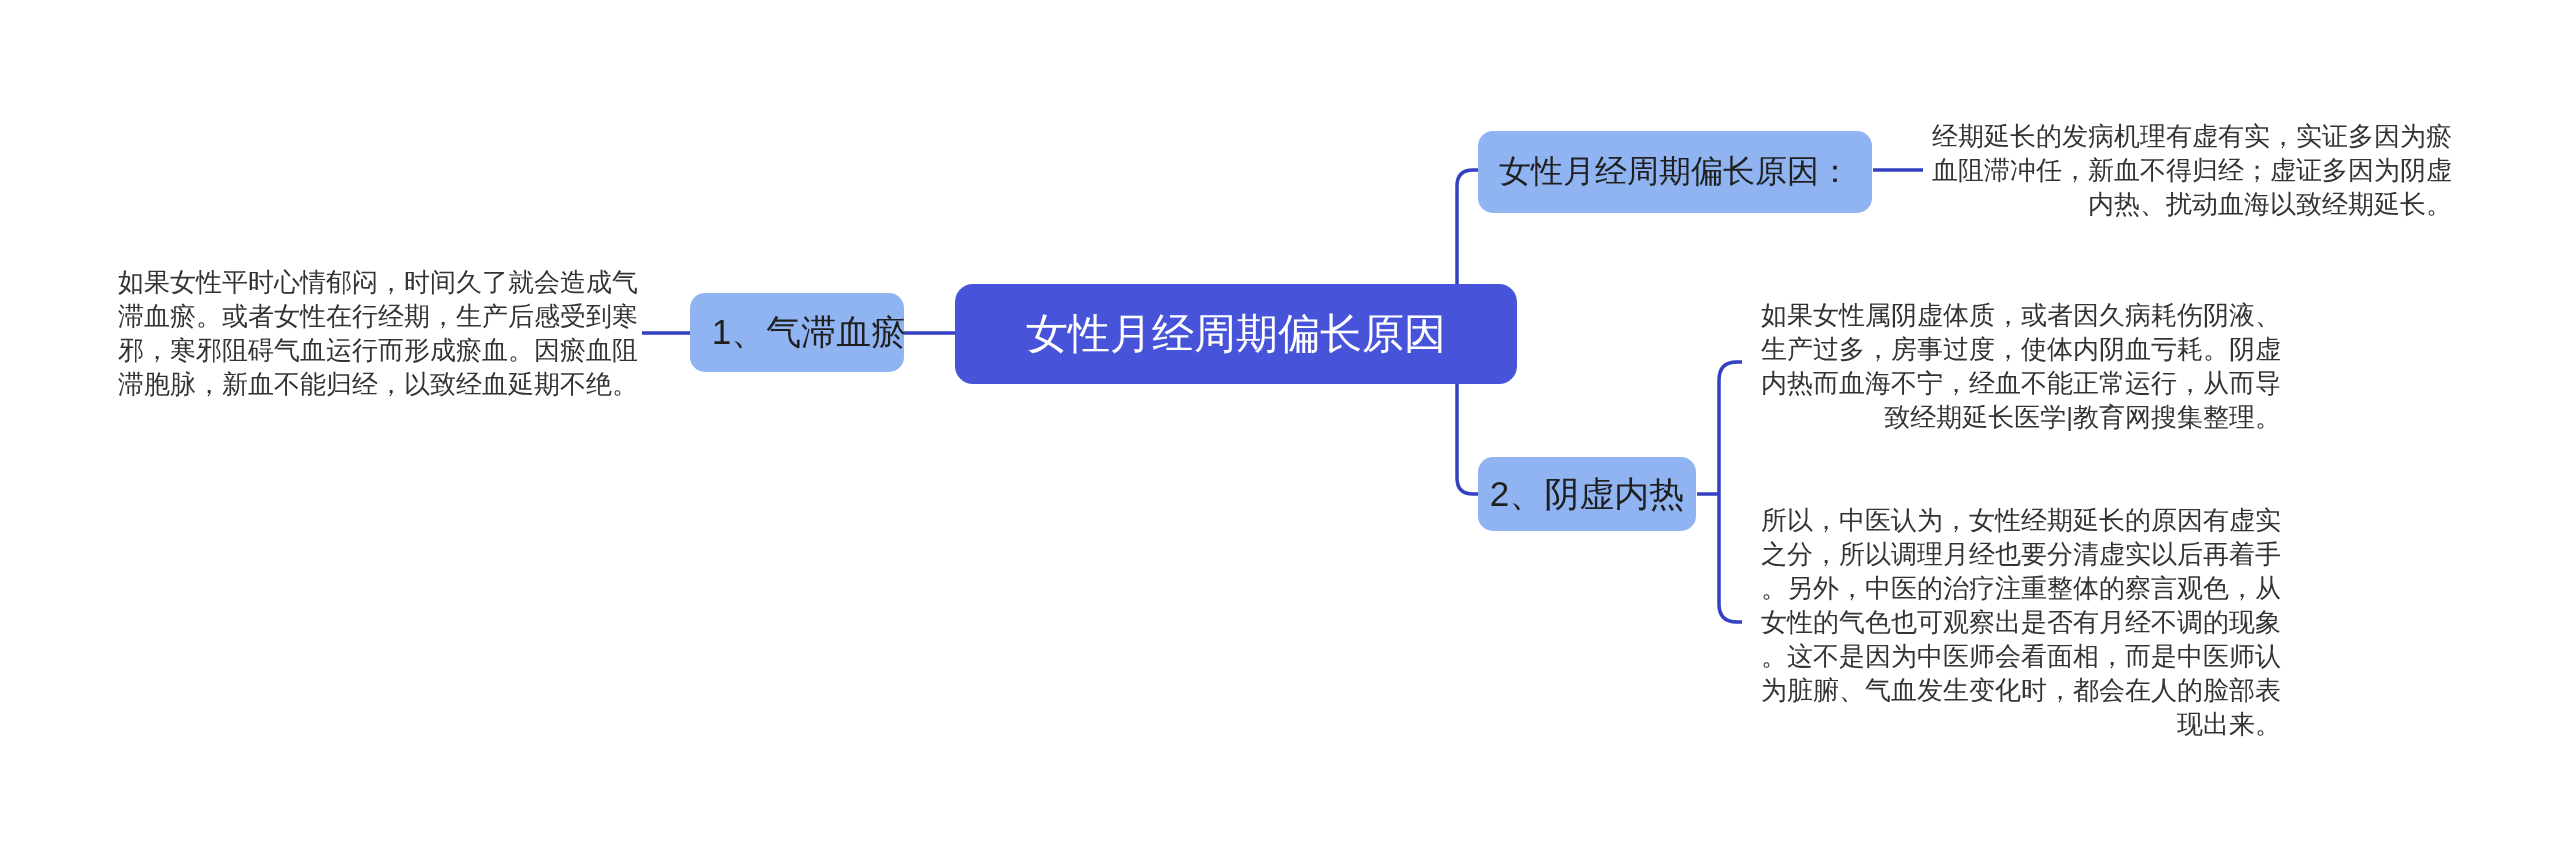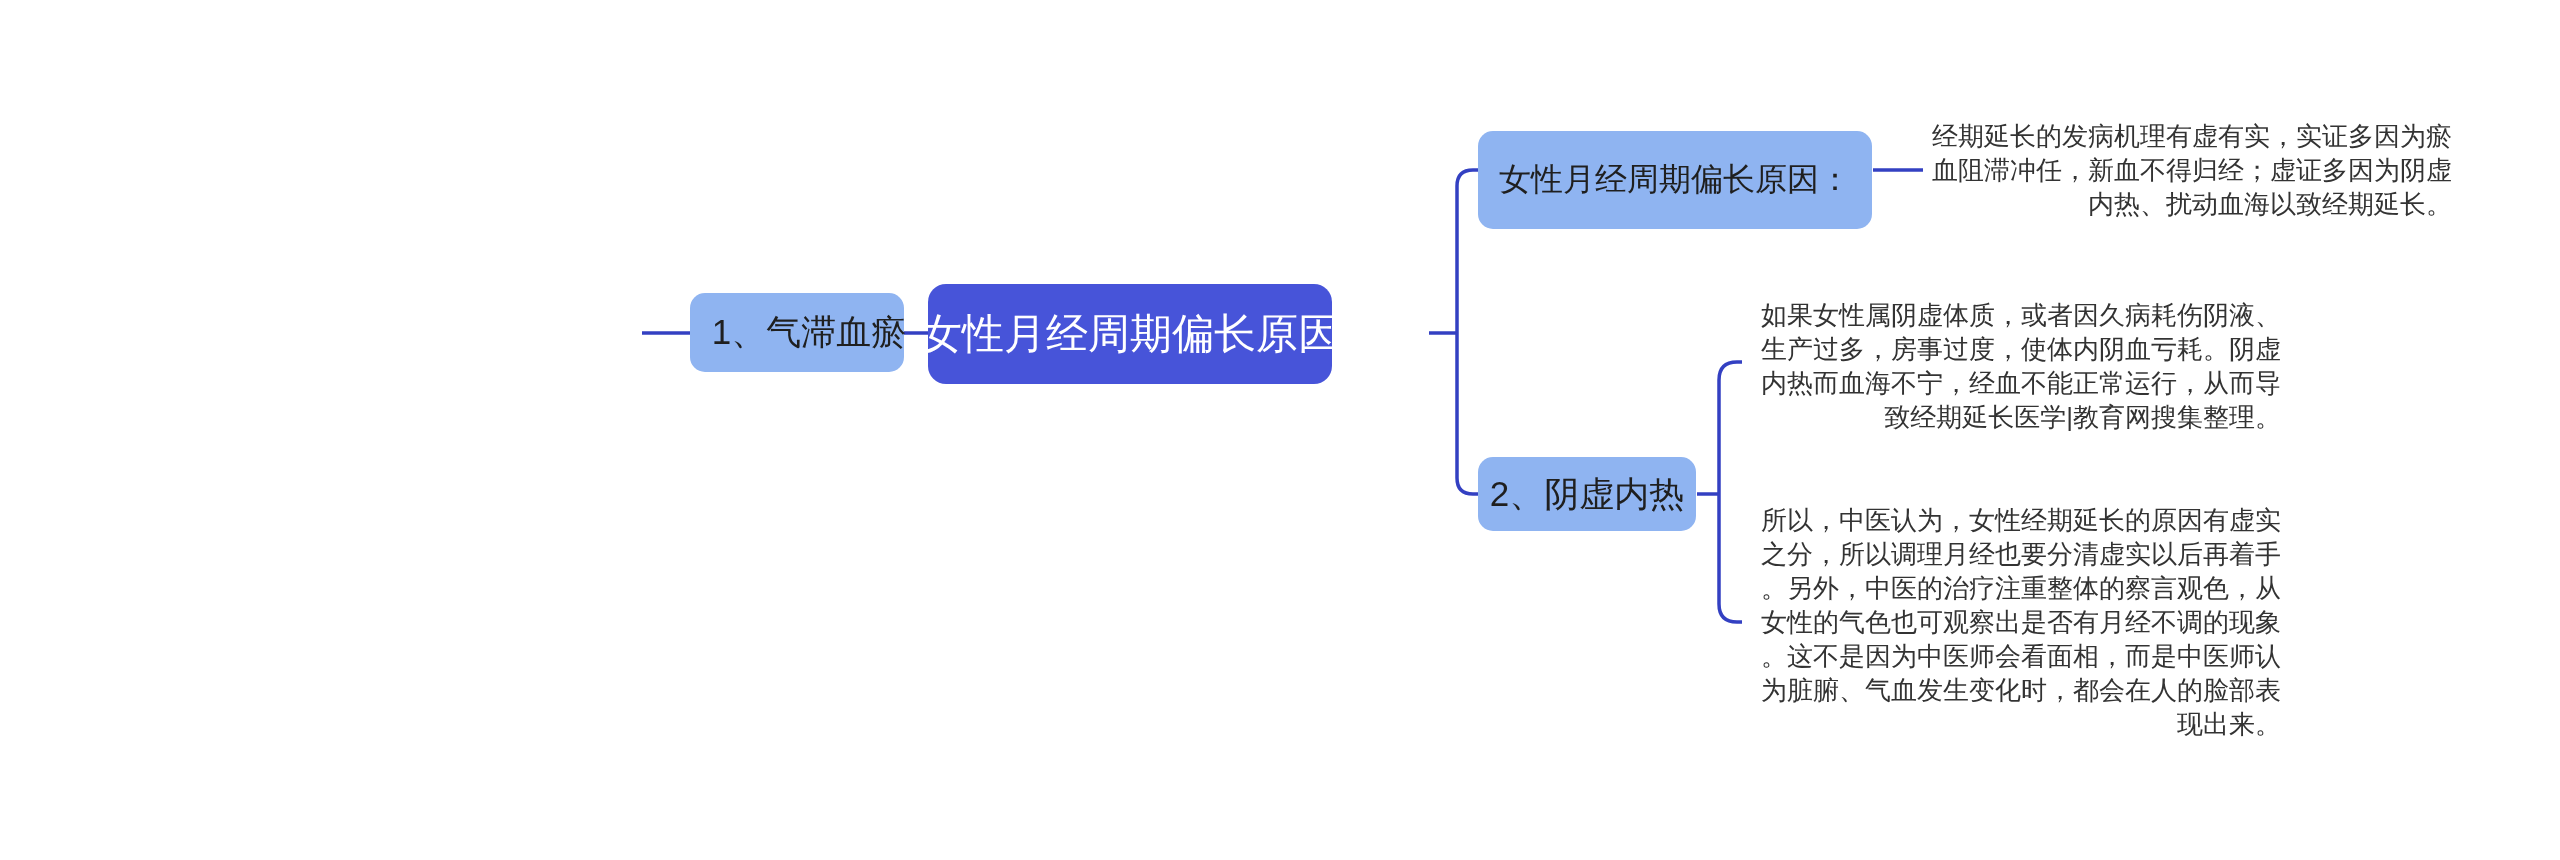--- a/index.html
+++ b/index.html
@@ -62,26 +62,27 @@
   <svg class="connectors" viewBox="0 0 2560 860" xmlns="http://www.w3.org/2000/svg" aria-hidden="true">
     <path d="M 642 333 H 690"></path>
     <path d="M 904 333 H 955"></path>
     <path d="M 1429 333 H 1457"></path>
     <path d="M 1478 170 H 1473 Q 1457 170 1457 186 V 478 Q 1457 494 1473 494 H 1478"></path>
     <path d="M 1873 170 H 1923"></path>
     <path d="M 1697 494 H 1719"></path>
     <path d="M 1742 362 H 1737 Q 1719 362 1719 380 V 604 Q 1719 622 1737 622 H 1742"></path>
   </svg>
 
+  <div class="note" style="left:114px; top:265px; width:524px;">如果女性平时心情郁闷，时间久了就会造成气滞血瘀。或者女性在行经期，生产后感受到寒邪，寒邪阻碍气血运行而形成瘀血。因瘀血阻滞胞脉，新血不能归经，以致经血延期不绝。</div>
 
   <div class="topic branch" style="left:690px; top:293px; width:214px; height:79px; font-size:35px;padding-left:24px;">1、气滞血瘀</div>
 
-  <div class="topic root" style="left:928px; top:284px; width:404px; height:100px; font-size:42px;">女性月经周期偏长原因</div>
+  <div class="topic root" style="left:955px; top:284px; width:562px; height:100px; font-size:42px;">女性月经周期偏长原因</div>
 
-  <div class="topic branch" style="left:1478px; top:131px; width:394px; height:98px; font-size:32px;">女性月经周期偏长原因：</div>
+  <div class="topic branch" style="left:1478px; top:131px; width:394px; height:82px; font-size:32px;">女性月经周期偏长原因：</div>
 
   <div class="note" style="left:1928px; top:119px; width:524px;">经期延长的发病机理有虚有实，实证多因为瘀血阻滞冲任，新血不得归经；虚证多因为阴虚内热、扰动血海以致经期延长。</div>
 
   <div class="topic branch" style="left:1478px; top:457px; width:218px; height:74px; font-size:35px;text-align:center;">2、阴虚内热</div>
 
   <div class="note" style="left:1757px; top:298px; width:524px;">如果女性属阴虚体质，或者因久病耗伤阴液、生产过多，房事过度，使体内阴血亏耗。阴虚内热而血海不宁，经血不能正常运行，从而导致经期延长医学|教育网搜集整理。</div>
 
   <div class="note" style="left:1757px; top:503px; width:524px;">所以，中医认为，女性经期延长的原因有虚实之分，所以调理月经也要分清虚实以后再着手。另外，中医的治疗注重整体的察言观色，从女性的气色也可观察出是否有月经不调的现象。这不是因为中医师会看面相，而是中医师认为脏腑、气血发生变化时，都会在人的脸部表现出来。</div>
 
 </div>

